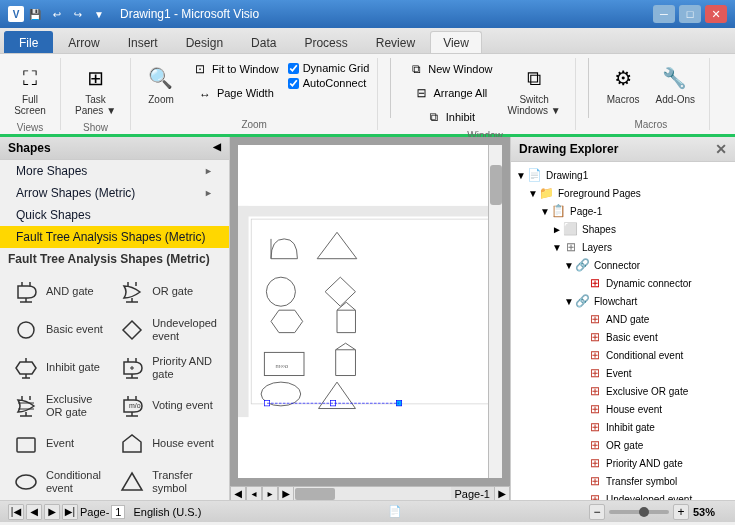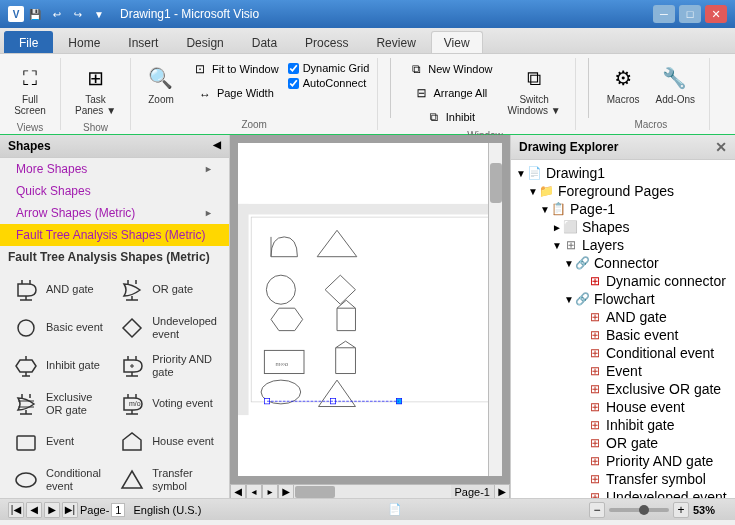--- a/index.html
+++ b/index.html
@@ -20,21 +20,21 @@
     .title-bar-title { font-size: 12px; color: white; }
     .title-bar-controls { display: flex; gap: 4px; }
     .title-btn { width: 22px; height: 18px; border: none; border-radius: 3px; cursor: pointer; font-size: 11px; display: flex; align-items: center; justify-content: center; }
     .title-btn-min { background: #8ab4d8; color: white; }
     .title-btn-max { background: #8ab4d8; color: white; }
     .title-btn-close { background: #e05a5a; color: white; }
     .quick-access { display: flex; align-items: center; gap: 3px; margin-right: 8px; }
     .qa-btn { width: 18px; height: 18px; border: 1px solid transparent; background: transparent; cursor: pointer; font-size: 10px; color: white; border-radius: 2px; display: flex; align-items: center; justify-content: center; }
 
     
-    .ribbon { background: #f5f5f5; border-bottom: 1px solid #22c55e; }
+    .ribbon { background: #f5f5f5; border-bottom: 3px solid #22c55e; }
     .ribbon-tabs { background: linear-gradient(to bottom, #e8e8e8, #d8d8d8); display: flex; height: 26px; align-items: flex-end; padding-left: 4px; border-bottom: 1px solid #ccc; }
     .ribbon-tab { padding: 4px 12px 3px; font-size: 12px; cursor: pointer; border: 1px solid transparent; border-bottom: none; margin-right: 2px; border-radius: 3px 3px 0 0; background: transparent; color: #333; }
     .ribbon-tab.active { background: #f5f5f5; border-color: #ccc; border-bottom-color: #f5f5f5; color: #333; }
     .ribbon-tab.file-tab { background: #2a6ab5; color: white; border-color: #2a6ab5; padding: 4px 14px 3px; }
     .ribbon-content { display: flex; align-items: stretch; padding: 4px 8px; gap: 8px; height: 80px; }
     .ribbon-group { display: flex; flex-direction: column; align-items: center; border-right: 1px solid #ddd; padding-right: 8px; margin-right: 0; }
     .ribbon-group-items { display: flex; align-items: flex-start; gap: 4px; flex: 1; }
     .ribbon-group-label { font-size: 10px; color: #666; margin-top: auto; padding-top: 2px; }
     .ribbon-btn { display: flex; flex-direction: column; align-items: center; cursor: pointer; padding: 3px 5px; border: 1px solid transparent; border-radius: 3px; background: transparent; min-width: 40px; }
     .ribbon-btn .icon { width: 32px; height: 32px; display: flex; align-items: center; justify-content: center; font-size: 20px; }
@@ -47,21 +47,21 @@
     .ribbon-small-icon { width: 16px; height: 16px; display: flex; align-items: center; justify-content: center; font-size: 12px; }
 
     
     .main-area { display: flex; height: calc(525px - 28px - 27px - 85px - 22px); }
 
     
     .shapes-panel { width: 230px; background: #f0f0f0; border-right: 1px solid #ccc; display: flex; flex-direction: column; overflow: hidden; }
     .shapes-panel-header { background: linear-gradient(to bottom, #e0e0e0, #d0d0d0); padding: 4px 8px; font-weight: bold; font-size: 12px; border-bottom: 1px solid #ccc; display: flex; justify-content: space-between; }
     .shapes-panel-collapse { cursor: pointer; font-size: 10px; }
     .shapes-list { overflow-y: auto; flex: 1; }
-    .shapes-item { padding: 4px 16px; cursor: pointer; font-size: 12px; color: #a21caf; }
+    .shapes-item { padding: 4px 16px; cursor: pointer; font-size: 12px; color: #0f172a; }
     .shapes-item-arrow { display: flex; justify-content: space-between; align-items: center; }
     .shapes-item-arrow::after { content: '►'; font-size: 9px; color: #666; }
     .shapes-item.selected { background: #ffd700; }
     .shapes-section-title { padding: 4px 8px; font-weight: bold; font-size: 12px; color: #333; }
     .shapes-grid { display: grid; grid-template-columns: 1fr 1fr; gap: 2px; padding: 4px 8px; }
     .shape-item { display: flex; align-items: center; gap: 6px; padding: 4px 4px; cursor: pointer; border-radius: 2px; }
     .shape-icon { width: 28px; height: 28px; display: flex; align-items: center; justify-content: center; flex-shrink: 0; }
     .shape-label { font-size: 11px; color: #333; line-height: 1.2; }
 
     
@@ -70,21 +70,21 @@
 
     
     .drawing-explorer { width: 225px; background: white; border-left: 1px solid #ccc; display: flex; flex-direction: column; }
     .explorer-header { background: linear-gradient(to bottom, #e8e8e8, #d8d8d8); padding: 4px 8px; font-weight: bold; font-size: 12px; border-bottom: 1px solid #ccc; display: flex; justify-content: space-between; align-items: center; }
     .explorer-close { cursor: pointer; font-size: 14px; color: #666; }
     .explorer-tree { flex: 1; overflow-y: auto; padding: 4px 0; }
     .tree-item { display: flex; align-items: center; padding: 1px 4px; cursor: pointer; font-size: 11px; white-space: nowrap; }
     .tree-indent { width: 12px; flex-shrink: 0; }
     .tree-toggle { width: 12px; font-size: 10px; cursor: pointer; flex-shrink: 0; display: flex; align-items: center; justify-content: center; }
     .tree-icon { width: 16px; height: 16px; margin-right: 3px; flex-shrink: 0; display: flex; align-items: center; justify-content: center; font-size: 12px; }
-    .tree-label { font-size: 14px; }
+    .tree-label { font-size: 10px; }
     .folder-icon { color: #e8b84b; }
     .page-icon { color: #4a90d9; }
     .layer-icon { color: #7a7a7a; }
     .connector-icon { color: #c0392b; }
     .scrollbar-v { position: absolute; right: 0; top: 0; width: 14px; height: 100%; background: #f0f0f0; border-left: 1px solid #ccc; }
     .scrollbar-thumb { width: 12px; height: 40px; background: #b0b0b0; border-radius: 3px; margin: 1px; }
 
     
     .status-bar { background: linear-gradient(to bottom, #e0e0e0, #d0d0d0); height: 22px; display: flex; align-items: center; padding: 0 8px; border-top: 1px solid #ccc; gap: 8px; font-size: 11px; }
     .status-page-controls { display: flex; align-items: center; gap: 2px; }
@@ -122,21 +122,21 @@
   <div class="title-bar-controls">
     <button class="title-btn title-btn-min">─</button>
     <button class="title-btn title-btn-max">□</button>
     <button class="title-btn title-btn-close">✕</button>
   </div>
 </div>
 
 <div class="ribbon">
   <div class="ribbon-tabs">
     <div class="ribbon-tab file-tab">File</div>
-    <div class="ribbon-tab">Home</div>
+    <div class="ribbon-tab">Arrow</div>
     <div class="ribbon-tab">Insert</div>
     <div class="ribbon-tab">Design</div>
     <div class="ribbon-tab">Data</div>
     <div class="ribbon-tab">Process</div>
     <div class="ribbon-tab">Review</div>
     <div class="ribbon-tab active">View</div>
   </div>
 
   <div class="ribbon-content">
 
@@ -237,22 +237,22 @@
 
 <div class="main-area">
 
   <div class="shapes-panel">
     <div class="shapes-panel-header">
       <span>Shapes</span>
       <span class="shapes-panel-collapse">◀</span>
     </div>
     <div class="shapes-list">
       <div class="shapes-item shapes-item-arrow">More Shapes</div>
+      <div class="shapes-item shapes-item-arrow">Arrow Shapes (Metric)</div>
       <div class="shapes-item">Quick Shapes</div>
-      <div class="shapes-item shapes-item-arrow">Arrow Shapes (Metric)</div>
       <div class="shapes-item selected">Fault Tree Analysis Shapes (Metric)</div>
       <div class="shapes-section-title">Fault Tree Analysis Shapes (Metric)</div>
 
       <div class="shapes-grid">
 
         <div class="shape-item">
           <div class="shape-icon">
             <svg class="shape-svg" viewBox="0 0 28 28">
               <path d="M6,8 L6,20 L16,20 Q24,20 24,14 Q24,8 16,8 Z" fill="none" stroke="#333" stroke-width="1.5"></path>
               <line x1="14" y1="20" x2="14" y2="24" stroke="#333" stroke-width="1.5"></line>

